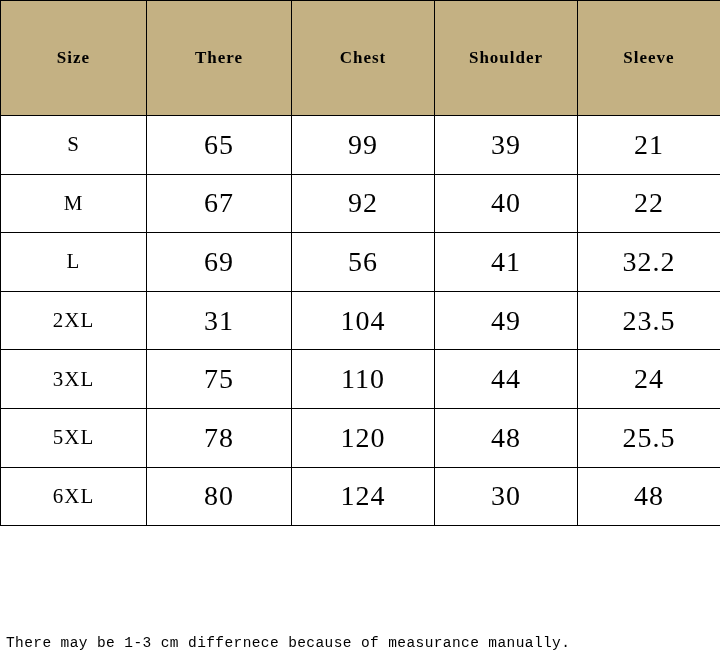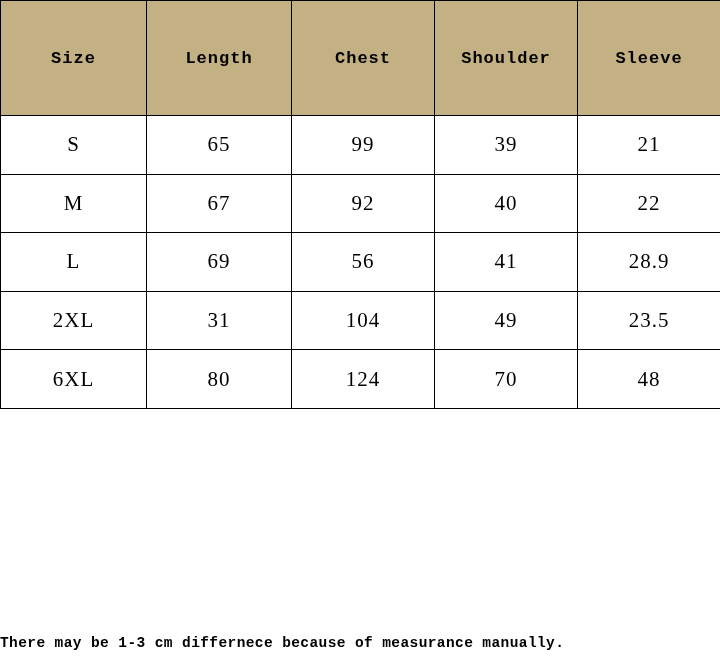--- a/index.html
+++ b/index.html
@@ -28,29 +28,29 @@
   table.size-table th,
   table.size-table td {
     border: 1px solid #000000;
     text-align: center;
     vertical-align: middle;
     padding: 0;
   }
   table.size-table thead th {
     background: #c4b183;
     height: 114px;
-    font-family: Liberation Mono, monospace;
+    font-family: Liberation Serif, serif;
     font-weight: bold;
     font-size: 17px;
     letter-spacing: 1px;
     color: #000000;
   }
   table.size-table tbody td {
     height: 57.6px;
-    font-size: 21px;
+    font-size: 28px;
     font-family: "Liberation Serif", serif;
     letter-spacing: 1px;
   }
   table.size-table tbody td.size-cell {
     font-size: 21px;
   }
   col.c0 { width: 146px; }
   col.c1 { width: 145px; }
   col.c2 { width: 143px; }
   col.c3 { width: 143px; }
@@ -60,42 +60,42 @@
     left: 0;
     bottom: 0;
     width: 720px;
     height: 28px;
     line-height: 28px;
     font-family: "Liberation Mono", monospace;
     font-size: 14.5px;
     letter-spacing: 0.4px;
     color: #000000;
     background: #ffffff;
+    padding-left: 6px;
     box-sizing: border-box;
     white-space: nowrap;
-    font-weight: bold;
   }
 </style>
 </head>
 <body>
 
 <div class="page">
 
   <table class="size-table">
     <colgroup>
       <col class="c0">
         <col class="c1">
         <col class="c2">
         <col class="c3">
         <col class="c4">
     </colgroup>
     <thead>
       <tr>
         <th>Size</th>
-        <th>Length</th>
+        <th>There</th>
         <th>Chest</th>
         <th>Shoulder</th>
         <th>Sleeve</th>
       </tr>
     </thead>
     <tbody>
       <tr>
         <td class="size-cell">S</td>
         <td>65</td>
         <td>99</td>
@@ -107,34 +107,48 @@
         <td>67</td>
         <td>92</td>
         <td>40</td>
         <td>22</td>
       </tr>
       <tr>
         <td class="size-cell">L</td>
         <td>69</td>
         <td>56</td>
         <td>41</td>
-        <td>28.9</td>
+        <td>32.2</td>
       </tr>
       <tr>
         <td class="size-cell">2XL</td>
         <td>31</td>
         <td>104</td>
         <td>49</td>
         <td>23.5</td>
       </tr>
       <tr>
+        <td class="size-cell">3XL</td>
+        <td>75</td>
+        <td>110</td>
+        <td>44</td>
+        <td>24</td>
+      </tr>
+      <tr>
+        <td class="size-cell">5XL</td>
+        <td>78</td>
+        <td>120</td>
+        <td>48</td>
+        <td>25.5</td>
+      </tr>
+      <tr>
         <td class="size-cell">6XL</td>
         <td>80</td>
         <td>124</td>
-        <td>70</td>
+        <td>30</td>
         <td>48</td>
       </tr>
     </tbody>
   </table>
 
   <div class="note">There may be  1-3 cm differnece because of measurance manually.</div>
 
 </div>
 
 </body></html>

